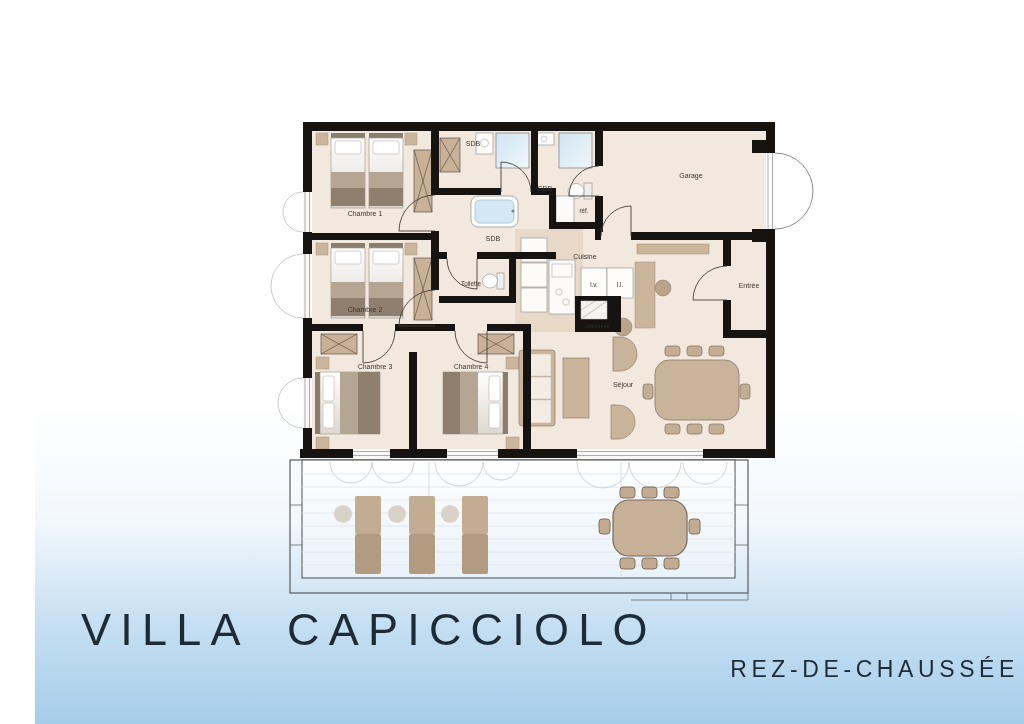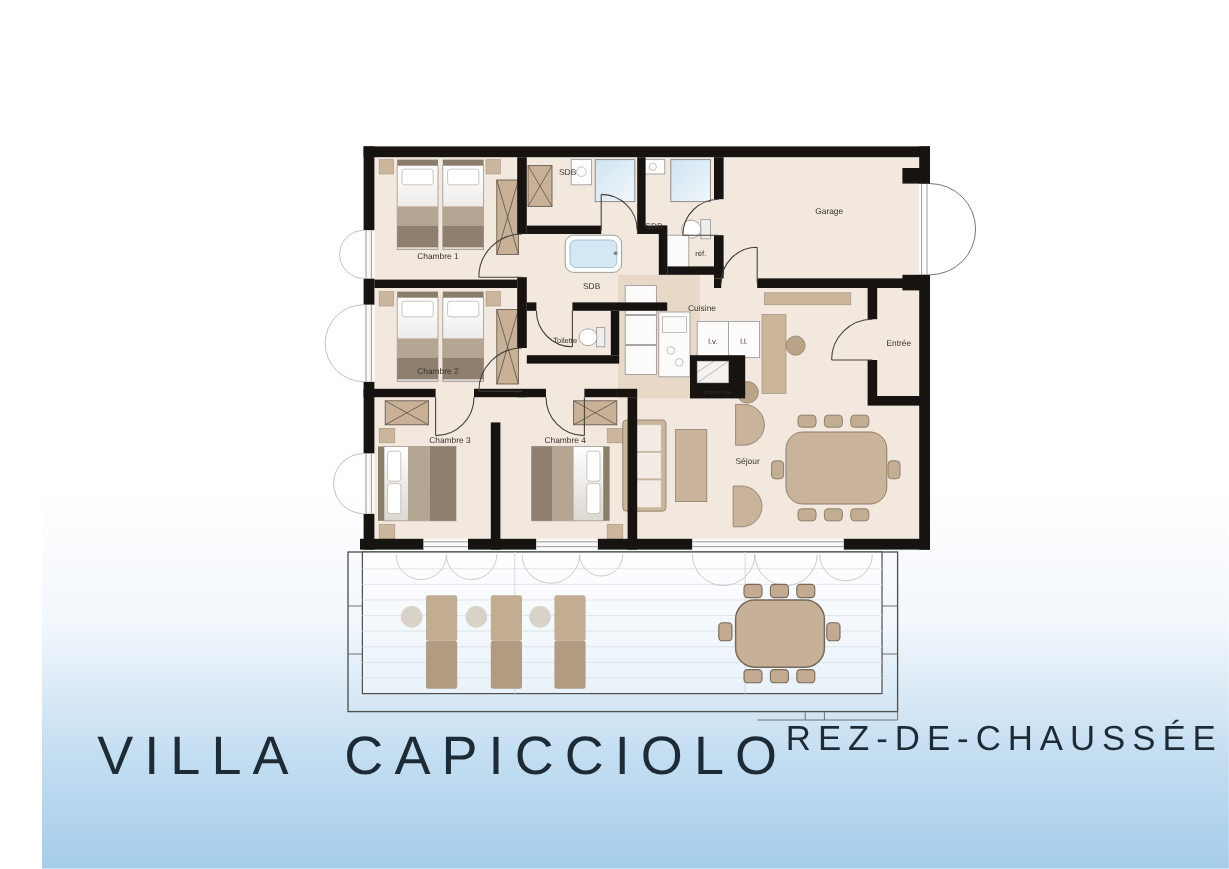--- a/index.html
+++ b/index.html
@@ -13,22 +13,22 @@
   svg.plan text{font-family:"Liberation Sans",sans-serif;fill:#3a342d;}
   .lbl{font-size:7px;}
   .lbl-s{font-size:6.3px;}
   .lbl-xs{font-size:4.6px;fill:#ffffff;letter-spacing:.4px;}
   .title{
     position:absolute;left:46px;top:604px;
     font-size:45px;letter-spacing:.205em;word-spacing:.4em;
     color:#1d2b37;font-weight:400;white-space:nowrap;
   }
   .subtitle{
-    position:absolute;right:40px;top:600px;
-    font-size:29px;letter-spacing:.2em;color:#1d2b37;white-space:nowrap;text-align:right;
+    position:absolute;right:40px;top:656px;
+    font-size:23px;letter-spacing:.2em;color:#1d2b37;white-space:nowrap;text-align:right;
   }
 </style>
 </head>
 <body>
 
 <div class="stage">
 
 <svg class="plan" width="1024" height="724" viewBox="0 0 1024 724">
   <defs>
     <linearGradient id="deckGrad" x1="0" y1="0" x2="0" y2="1">

